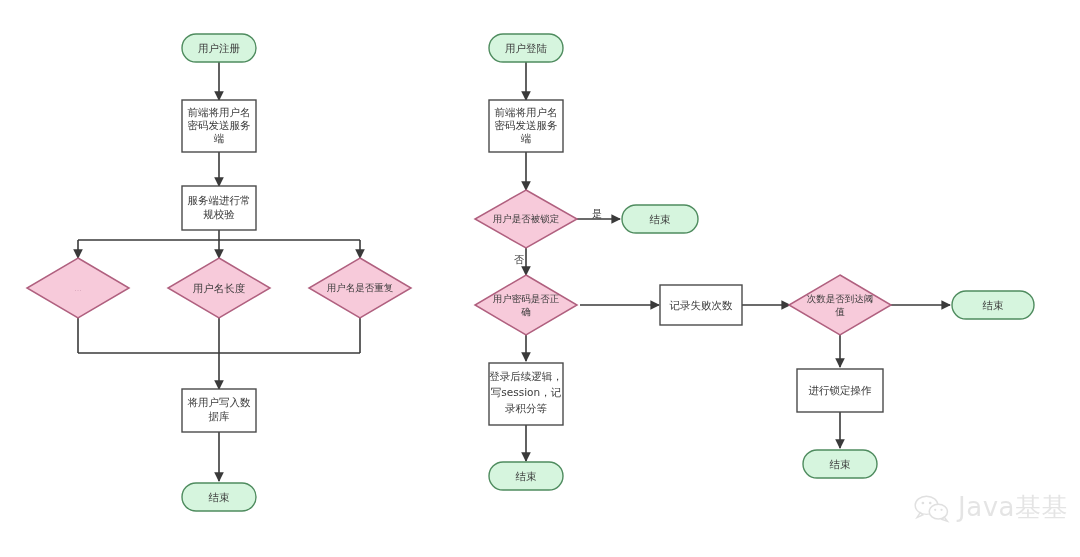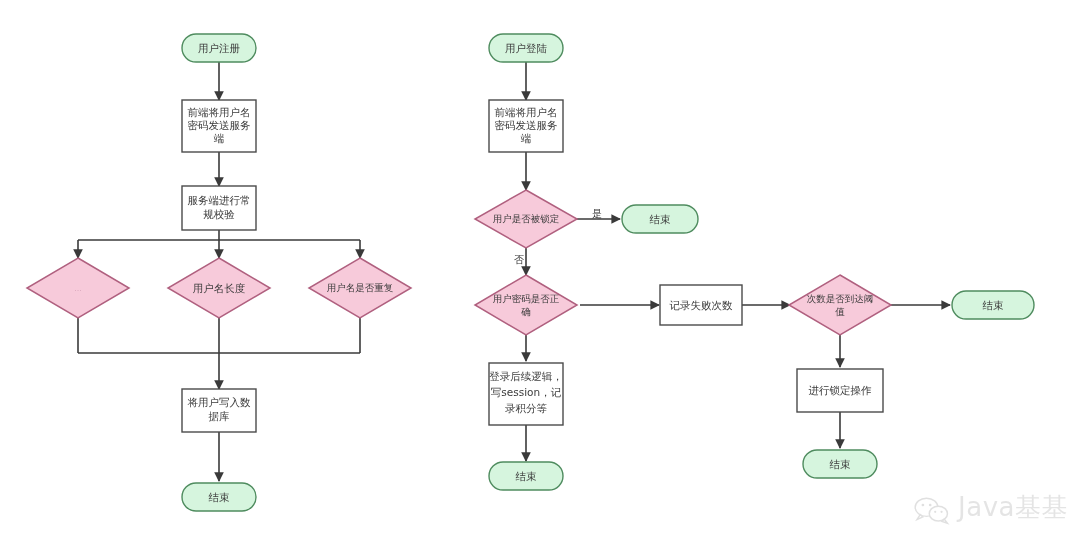--- a/index.html
+++ b/index.html
@@ -40,21 +40,21 @@
   }
   .faint-text {
     fill: #d9a8bd;
     font-size: 8px;
   }
   .watermark {
     position: absolute;
     right: 12px;
     bottom: 16px;
     display: flex;
-    align-items: flex-end;
+    align-items: center;
     gap: 6px;
     opacity: 0.30;
     user-select: none;
   }
   .wm-label {
     font-family: "DejaVu Sans", "Liberation Sans", sans-serif;
     font-size: 26px;
     color: #a8a8a8;
     letter-spacing: 0.5px;
     white-space: nowrap;

